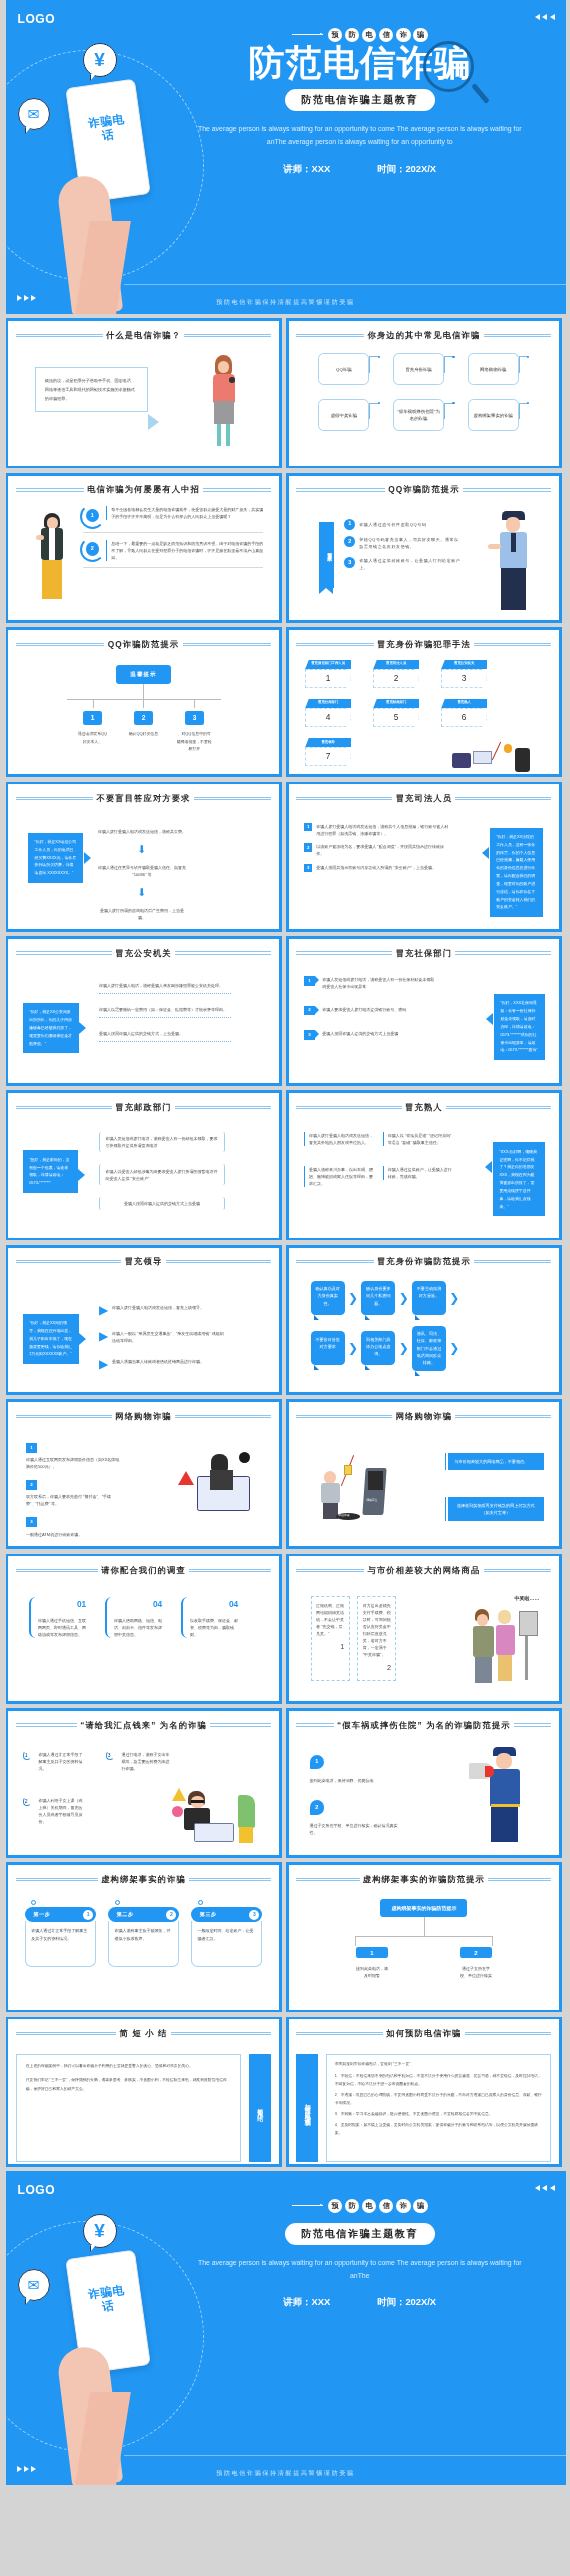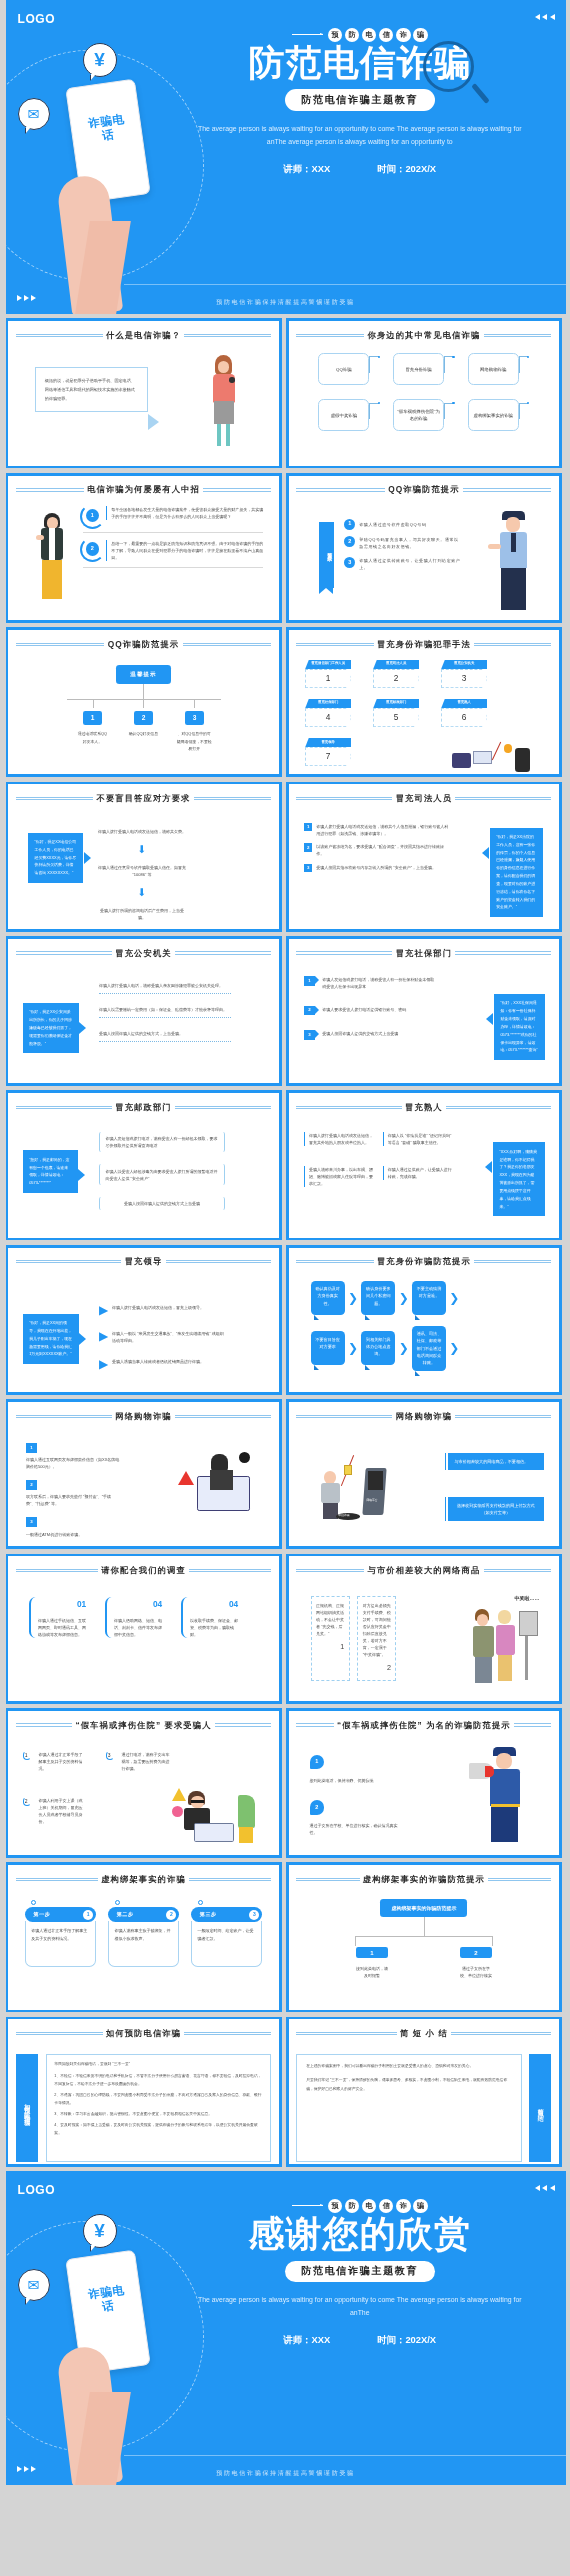--- a/index.html
+++ b/index.html
@@ -734,21 +734,21 @@
           <div style="position:absolute;left:53px;top:32px;width:3.3px;height:44px;background:#9a9a9a;"></div>
         </div>
       </div>
     </div>
       </div>
 
     <div class="slide">
         <div class="slide-in">
       <div class="s-title-row">
             <div class="s-rule"></div>
-        <div class="s-title">“假车祸或摔伤住院” 要求受骗人</div>
+        <div class="s-title">“请给我汇点钱来” 为名的诈骗</div>
         <div class="s-rule"></div>
           </div>
       <div class="s-body">
         <div style="position:absolute;left:7.7px;top:16.5px;display:flex;gap:22px;width:154px;">
           <div style="width:61px;">
             <div class="row">
               <div style="position:relative;width:11px;flex:none;">
                 <div style="width:8.8px;height:8.8px;border:1.1px solid #2196f3;border-radius:50%;border-right-color:transparent;border-top-color:transparent;position:absolute;left:-1.1px;top:-0.6px;"></div>
                 <div style="font-size:5px;color:#333;position:relative;padding-left:1.1px;">1</div>
               </div>
@@ -882,55 +882,55 @@
           </div>
         </div>
       </div>
     </div>
       </div>
 
     <div class="slide">
         <div class="slide-in">
       <div class="s-title-row">
             <div class="s-rule"></div>
+        <div class="s-title">简 短 小 结</div>
+        <div class="s-rule"></div>
+          </div>
+      <div class="s-body" style="display:flex;gap:7.7px;padding-top:10px;">
+        <div style="flex:1;border:0.6px solid #a9d4f2;padding:7.7px 8.8px;font-size:3.8px;line-height:2.2;">
+          <div>在上述的诈骗案例中，我们可以看出诈骗分子利用的主要就是受害人的贪心、恐惧和对亲友的关心。</div>
+          <div style="margin-top:5.5px;">只要我们牢记 “三不一要”，保持清醒的头脑，遇事多思考、多核实，不贪图小利，不轻信陌生来电，就能有效防范电信诈骗，保护好自己和家人的财产安全。</div>
+        </div>
+        <div style="background:#2196f3;color:#fff;width:22px;display:flex;align-items:center;justify-content:center;
+                    font-size:6px;font-weight:bold;writing-mode:vertical-rl;letter-spacing:2.2px;padding:8.8px 0;flex:none;">简短小结</div>
+      </div>
+    </div>
+      </div>
+
+    <div class="slide">
+        <div class="slide-in">
+      <div class="s-title-row">
+            <div class="s-rule"></div>
         <div class="s-title">如何预防电信诈骗</div>
         <div class="s-rule"></div>
           </div>
       <div class="s-body" style="display:flex;gap:7.7px;padding-top:10px;">
         <div style="background:#2196f3;color:#fff;width:22px;display:flex;align-items:center;justify-content:center;
                     font-size:6px;font-weight:bold;writing-mode:vertical-rl;letter-spacing:2.2px;padding:8.8px 0;flex:none;">如何预防电信诈骗</div>
         <div style="flex:1;border:0.6px solid #a9d4f2;padding:6.6px 7.7px;font-size:3.8px;line-height:2.1;">
           <div>市民如接到类似诈骗电话，要做到 “三不一要”</div>
           <div style="margin-top:3.3px;">1、不轻信：不轻信来历不明的电话和手机短信，不管不法分子使用什么甜言蜜语、花言巧语，都不要轻信，及时挂掉电话，不回复短信，不给不法分子进一步布设圈套的机会。</div>
           <div style="margin-top:3.3px;">2、不透露：巩固自己的心理防线，不要因贪图小利而受不法分子的蛊惑，不向对方透露自己及家人的身份信息、存款、银行卡等情况。</div>
           <div style="margin-top:3.3px;">3、不转账：学习丰富金融知识，提高警惕性。不要贪图小便宜，不要轻易相信各类中奖信息。</div>
           <div style="margin-top:3.3px;">4、要及时报案：如不慎上当受骗，要及时向公安机关报案，提供诈骗分子的账号和联系电话等，以便公安机关开展侦查破案。</div>
         </div>
       </div>
     </div>
       </div>
 
-    <div class="slide">
-        <div class="slide-in">
-      <div class="s-title-row">
-            <div class="s-rule"></div>
-        <div class="s-title">简 短 小 结</div>
-        <div class="s-rule"></div>
-          </div>
-      <div class="s-body" style="display:flex;gap:7.7px;padding-top:10px;">
-        <div style="flex:1;border:0.6px solid #a9d4f2;padding:7.7px 8.8px;font-size:3.8px;line-height:2.2;">
-          <div>在上述的诈骗案例中，我们可以看出诈骗分子利用的主要就是受害人的贪心、恐惧和对亲友的关心。</div>
-          <div style="margin-top:5.5px;">只要我们牢记 “三不一要”，保持清醒的头脑，遇事多思考、多核实，不贪图小利，不轻信陌生来电，就能有效防范电信诈骗，保护好自己和家人的财产安全。</div>
-        </div>
-        <div style="background:#2196f3;color:#fff;width:22px;display:flex;align-items:center;justify-content:center;
-                    font-size:6px;font-weight:bold;writing-mode:vertical-rl;letter-spacing:2.2px;padding:8.8px 0;flex:none;">简短小结</div>
-      </div>
-    </div>
-      </div>
-
   </div>
 
   <div class="hero">
     <div class="hero-logo">LOGO</div>
     <div class="hero-tri">
         <i></i>
         <i></i>
         <i></i>
       </div>
     <div class="dashline"></div>
@@ -948,21 +948,20 @@
     <div class="hero-right">
       <div class="circ-title">
         <span class="arrow-line"></span>
         <span class="circ">预</span>
         <span class="circ">防</span>
         <span class="circ">电</span>
         <span class="circ">信</span>
         <span class="circ">诈</span>
         <span class="circ">骗</span>
       </div>
-      <div><div class="big-title">感谢您的欣赏</div></div>
       <div><span class="sub-pill">防范电信诈骗主题教育</span></div>
       <div class="hero-en">The average person is always waiting for an opportunity to come The average person is always waiting for anThe</div>
       <div class="hero-meta">
         <span>讲师：XXX</span>
         <span>时间：202X/X</span>
       </div>
     </div>
     <div class="hero-hr"></div>
     <div class="hero-btm-tri">
         <i></i>

